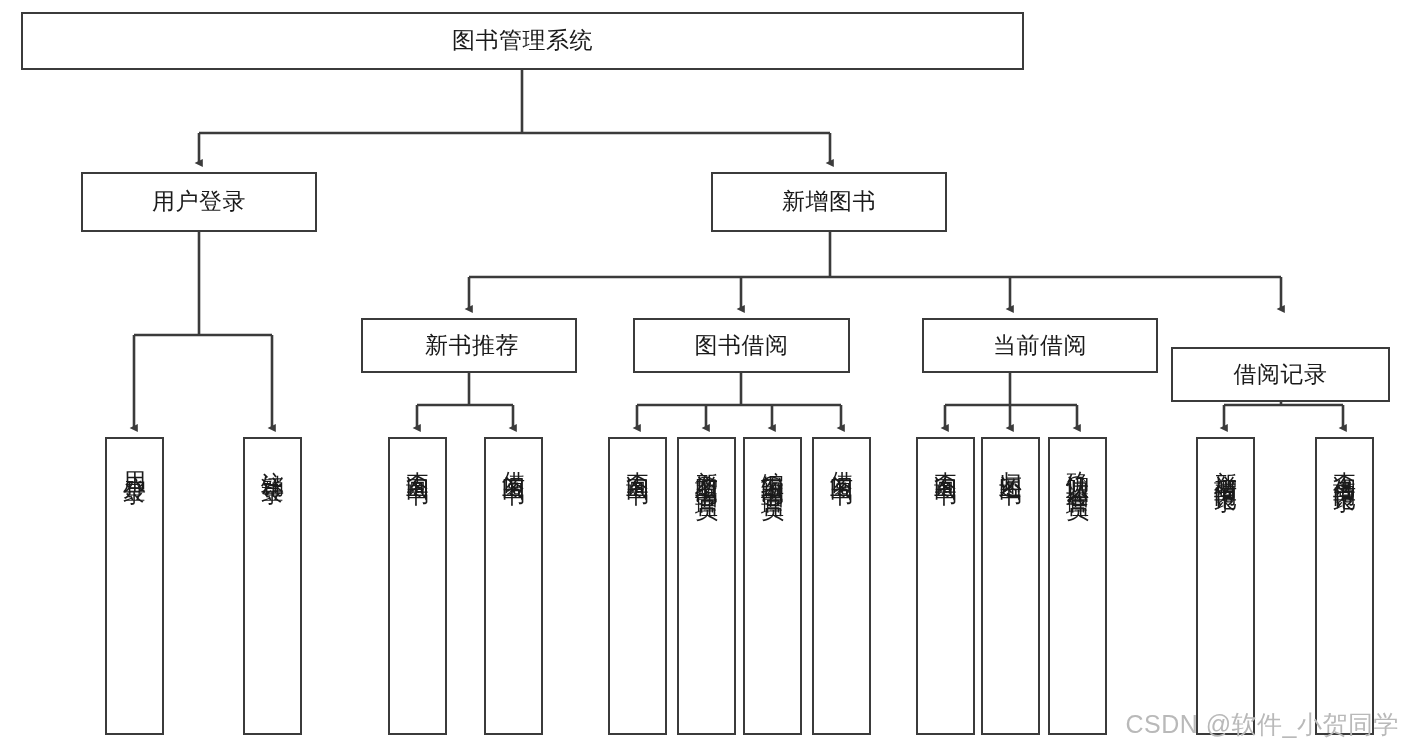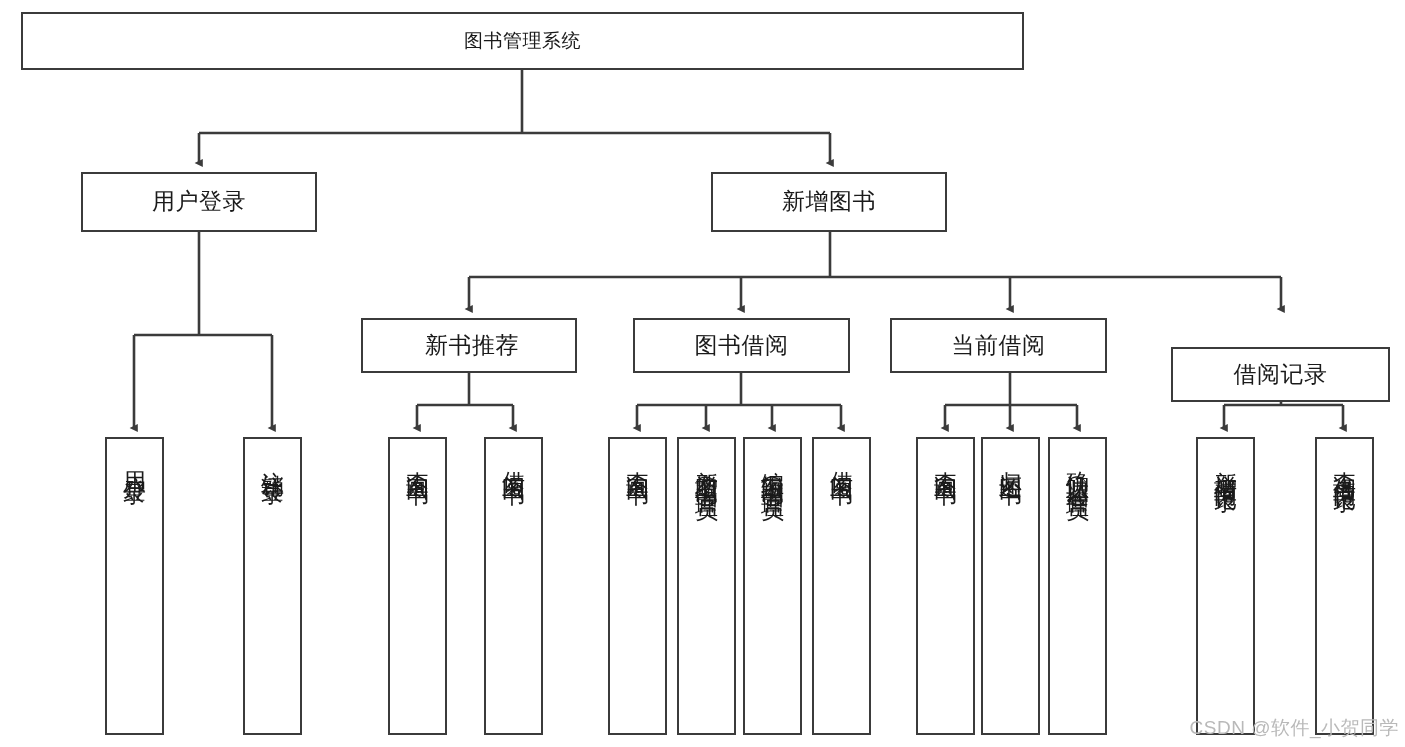--- a/index.html
+++ b/index.html
@@ -41,39 +41,39 @@
     display: block;
     text-align: center;
     line-height: 1.18;
     letter-spacing: 0.5px;
     white-space: nowrap;
   }
   .node.horiz .node-label {
     font-size: 23px;
   }
   .node.root .node-label {
-    font-size: 19px;
+    font-size: 23px;
   }
   .node.vert {
     align-items: flex-start;
     padding-top: 14px;
   }
   .node.vert .node-label {
     writing-mode: vertical-rl;
     text-orientation: upright;
     font-size: 23px;
     line-height: 1.0;
     letter-spacing: 4px;
     white-space: nowrap;
   }
   .watermark {
     position: absolute;
     right: 6px;
     bottom: 6px;
-    font-size: 19px;
+    font-size: 25px;
     color: #b9b9b9;
     letter-spacing: 0.5px;
     z-index: 5;
     white-space: nowrap;
   }
 </style>
 </head>
 <body>
 
 <div id="canvas">
@@ -138,21 +138,21 @@
   <div class="node horiz" style="left:711px; top:172px; width:236px; height:60px;">
     <span class="node-label">新增图书</span>
   </div>
 
   <div class="node horiz" style="left:361px; top:318px; width:216px; height:55px;padding-left:6px;">
     <span class="node-label">新书推荐</span>
   </div>
   <div class="node horiz" style="left:633px; top:318px; width:217px; height:55px;">
     <span class="node-label">图书借阅</span>
   </div>
-  <div class="node horiz" style="left:890px; top:318px; width:217px; height:55px;">
+  <div class="node horiz" style="left:922px; top:318px; width:236px; height:55px;">
     <span class="node-label">当前借阅</span>
   </div>
   <div class="node horiz" style="left:1171px; top:318px; width:219px; height:55px;margin-top:29px;">
     <span class="node-label">借阅记录</span>
   </div>
 
   <div class="node vert" style="left:105px; top:437px; width:59px; height:298px;">
     <span class="node-label">用户登录</span>
   </div>
   <div class="node vert" style="left:243px; top:437px; width:59px; height:298px;">

